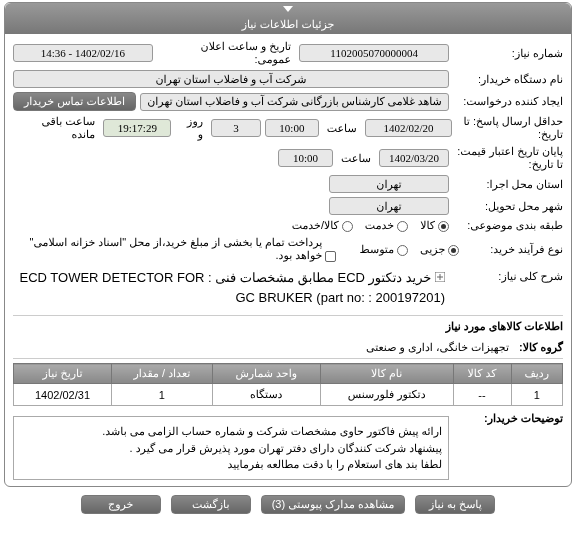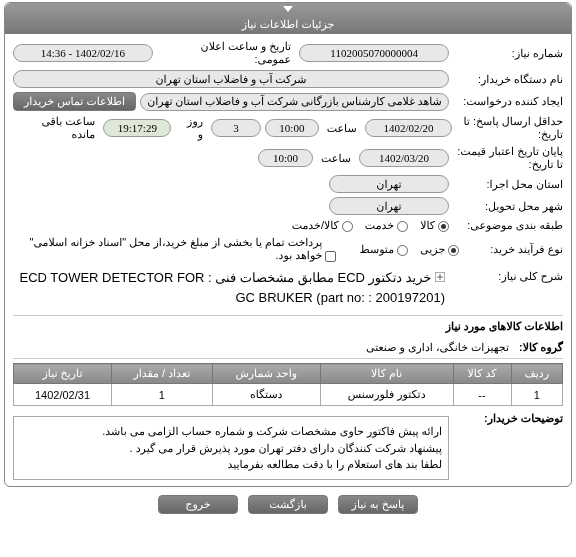--- a/index.html
+++ b/index.html
@@ -49,21 +49,21 @@
     width: 110px;
     text-align: right;
     padding-left: 4px;
     font-size: 11px;
   }
   .label-auto { width: auto; }
   .inline-label { padding: 0 4px; font-size: 11px; }
   .field {
     background: #e8e8e8;
     border: 1px solid #999;
-    border-radius: 9px;
+    border-radius: 3px;
     padding: 1px 6px;
     min-width: 50px;
     height: 18px;
     display: inline-flex;
     align-items: center;
     justify-content: center;
     font-size: 11px;
   }
   .field input, .field span { background: transparent; border: none; font-size: 11px; font-family: Tahoma; text-align: center; width: 100%; }
   .btn {
@@ -185,21 +185,21 @@
         </div>
       <div class="inline-label">روز و</div>
       <div class="field" style="width:70px; background:#dfe8d8">
           <span>19:17:29</span>
         </div>
       <div class="inline-label">ساعت باقی مانده</div>
     </div>
 
     <div class="row">
       <div class="label">پایان تاریخ اعتبار قیمت: تا تاریخ:</div>
-      <div class="field" style="width:90px">
+      <div class="field" style="width:70px">
           <span>1402/03/20</span>
         </div>
       <div class="inline-label">ساعت</div>
       <div class="field" style="width:55px">
           <span>10:00</span>
         </div>
     </div>
 
     <div class="row">
       <div class="label">استان محل اجرا:</div>
@@ -305,18 +305,21 @@
     </div>
 
   </div>
 </div>
 
 <div class="footer-bar">
   <button class="btn dark">
       <span>پاسخ به نیاز</span>
     </button>
   <button class="btn dark">
+      <span>مشاهده مدارک پیوستی  (3)</span>
+    </button>
+  <button class="btn dark">
       <span>بازگشت</span>
     </button>
   <button class="btn dark">
       <span>خروج</span>
     </button>
 </div>
 
 </body></html>

